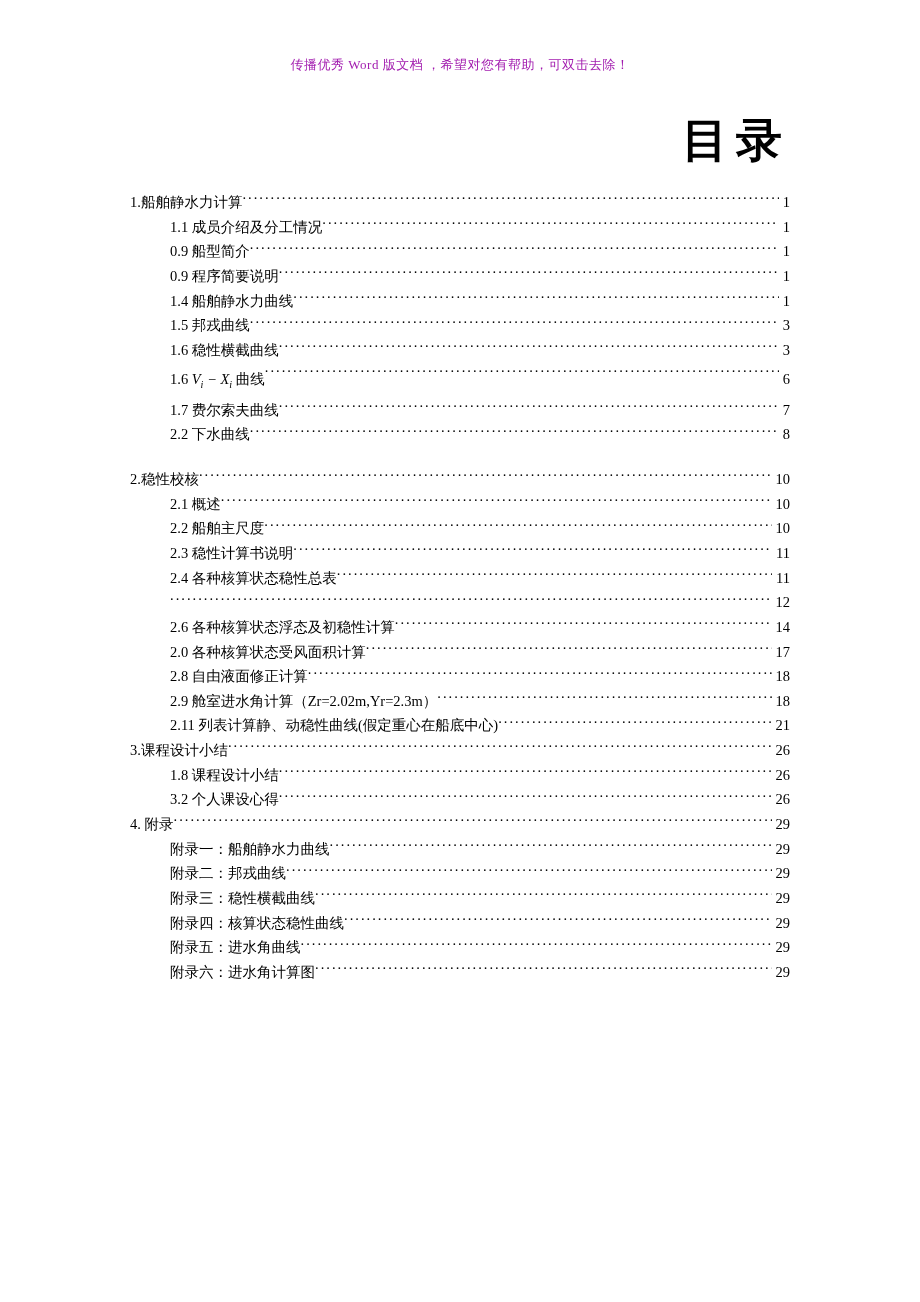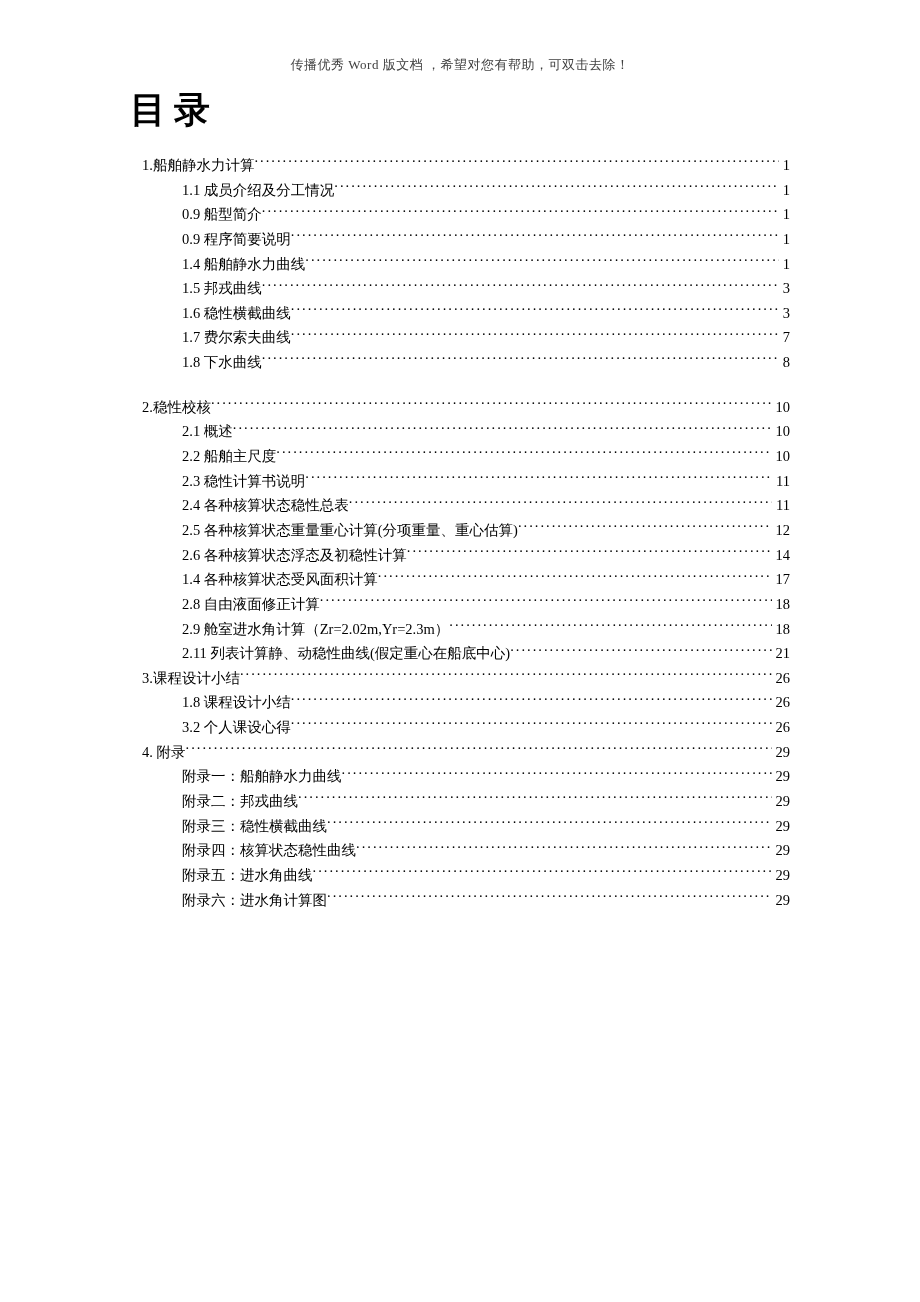--- a/index.html
+++ b/index.html
@@ -10,44 +10,44 @@
     width: 920px;
   }
   .page {
     width: 920px;
     padding: 56px 130px 100px 130px;
     box-sizing: border-box;
   }
   .header-note {
     text-align: center;
     font-size: 13px;
-    color: #404040;
+    color: #a21caf;
     font-family: "SimSun", "宋体", serif;
     letter-spacing: 0.5px;
-    margin-bottom: 12px;
+    margin-bottom: 36px;
   }
   .title {
-    text-align: left;
-    font-size: 36px;
+    text-align: right;
+    font-size: 46px;
     font-weight: bold;
     letter-spacing: 8px;
     margin-bottom: 18px;
   }
   .toc-line {
     display: flex;
     align-items: baseline;
     font-size: 14.5px;
     line-height: 1.7;
     white-space: nowrap;
     color: #000;
     font-family: "SimSun", "宋体", "Times New Roman", serif;
   }
   .toc-line.level-1 { padding-left: 0; }
   .toc-line.level-2 { padding-left: 40px; text-align: center; }
-  .toc-label { flex: 0 0 auto; margin-left: 12px; }
+  .toc-label { flex: 0 0 auto; }
   .toc-dots {
     flex: 1 1 auto;
     overflow: hidden;
     position: relative;
     height: 1em;
   }
   .toc-dots::after {
     content: "........................................................................................................................................................................................................";
     position: absolute;
     left: 0;
@@ -101,27 +101,32 @@
       <div class="toc-line level-2">
         <span class="toc-label">1.5 邦戎曲线</span>
         <span class="toc-dots"></span>
         <span class="toc-page">3</span>
       </div>
       <div class="toc-line level-2">
         <span class="toc-label">1.6 稳性横截曲线</span>
         <span class="toc-dots"></span>
         <span class="toc-page">3</span>
       </div>
+      <div class="toc-line level-2" style="line-height: 2.4;">
+        <span class="toc-label"><span>1.6  </span><span class="vx-formula">V<sub>i</sub> − X<sub>i</sub></span><span> 曲线</span></span>
+        <span class="toc-dots"></span>
+        <span class="toc-page">6</span>
+      </div>
       <div class="toc-line level-2">
         <span class="toc-label">1.7 费尔索夫曲线</span>
         <span class="toc-dots"></span>
         <span class="toc-page">7</span>
       </div>
       <div class="toc-line level-2">
-        <span class="toc-label">1.8 下水曲线</span>
+        <span class="toc-label">2.2 下水曲线</span>
         <span class="toc-dots"></span>
         <span class="toc-page">8</span>
       </div>
       <div class="section-gap"></div>
       <div class="toc-line level-1">
         <span class="toc-label">2.稳性校核</span>
         <span class="toc-dots"></span>
         <span class="toc-page">10</span>
       </div>
       <div class="toc-line level-2">
@@ -138,31 +143,30 @@
         <span class="toc-label">2.3 稳性计算书说明</span>
         <span class="toc-dots"></span>
         <span class="toc-page">11</span>
       </div>
       <div class="toc-line level-2">
         <span class="toc-label">2.4 各种核算状态稳性总表</span>
         <span class="toc-dots"></span>
         <span class="toc-page">11</span>
       </div>
       <div class="toc-line level-2">
-        <span class="toc-label">2.5 各种核算状态重量重心计算(分项重量、重心估算)</span>
         <span class="toc-dots"></span>
         <span class="toc-page">12</span>
       </div>
       <div class="toc-line level-2">
         <span class="toc-label">2.6 各种核算状态浮态及初稳性计算</span>
         <span class="toc-dots"></span>
         <span class="toc-page">14</span>
       </div>
       <div class="toc-line level-2">
-        <span class="toc-label">1.4 各种核算状态受风面积计算</span>
+        <span class="toc-label">2.0 各种核算状态受风面积计算</span>
         <span class="toc-dots"></span>
         <span class="toc-page">17</span>
       </div>
       <div class="toc-line level-2">
         <span class="toc-label">2.8 自由液面修正计算</span>
         <span class="toc-dots"></span>
         <span class="toc-page">18</span>
       </div>
       <div class="toc-line level-2">
         <span class="toc-label">2.9 舱室进水角计算（Zr=2.02m,Yr=2.3m）</span>

